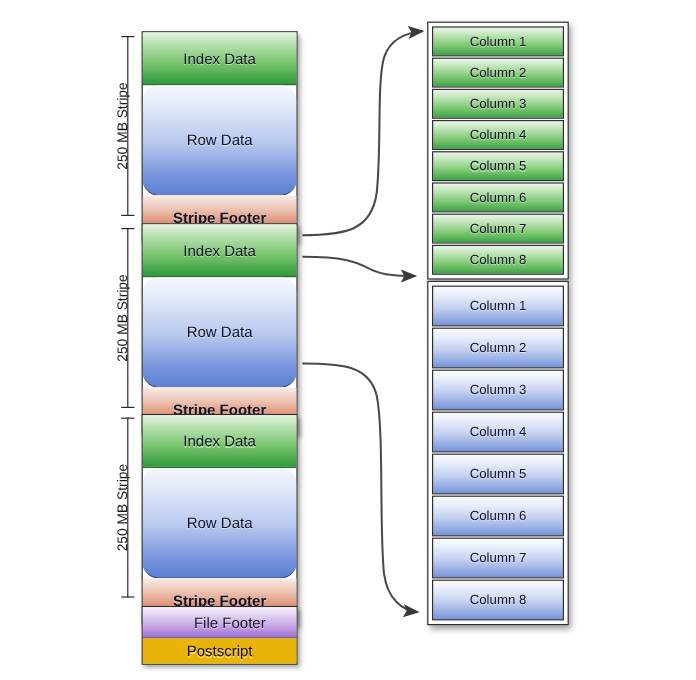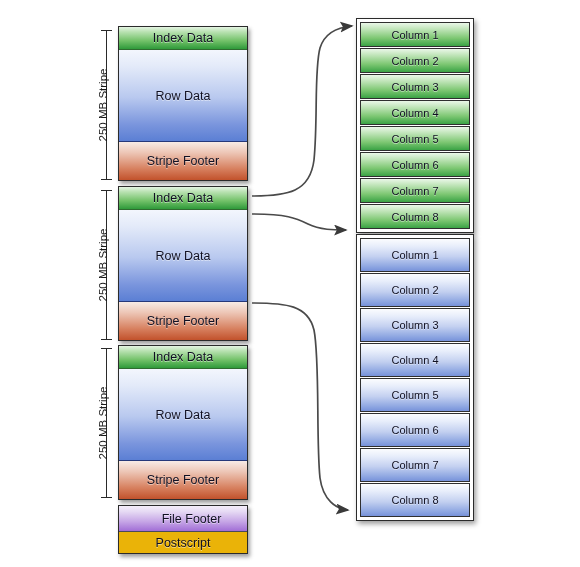--- a/index.html
+++ b/index.html
@@ -36,32 +36,34 @@
     box-sizing: border-box;
     display: flex;
     align-items: center;
     justify-content: center;
     font-size: 12.5px;
     color: #101022;
     text-shadow: 0 1px 0 rgba(255,255,255,0.5);
   }
 
   .seg-index {
-    height: 23px;
+    height: 44px;
     background: linear-gradient(to bottom, #e4f4e2 0%, #b9e2b2 22%, #74c26a 62%, #2f9a3a 100%);
     border-bottom: 1px solid #2f6b2f;
   }
   .seg-row {
     height: 92px;
     background: linear-gradient(to bottom, #f3f6fd 0%, #e3eaf9 18%, #b9c9ef 52%, #7a95dd 82%, #5b7fd4 100%);
     border-bottom: 1px solid #26387a;
+    border-radius: 13px;
   }
   .seg-footer {
     height: 38px;
     background: linear-gradient(to bottom, #f8ebe6 0%, #edc6b6 28%, #d78160 70%, #c2522c 100%);
+    font-weight: bold;
   }
 
   
   .seg-filefooter {
     height: 26px;
     background: linear-gradient(to bottom, #f5effa 0%, #e6daf4 22%, #c6a6e6 62%, #a16ed6 100%);
     border-bottom: 1px solid #4a4a5a;
     padding-left: 17px;
   }
   .seg-postscript {

